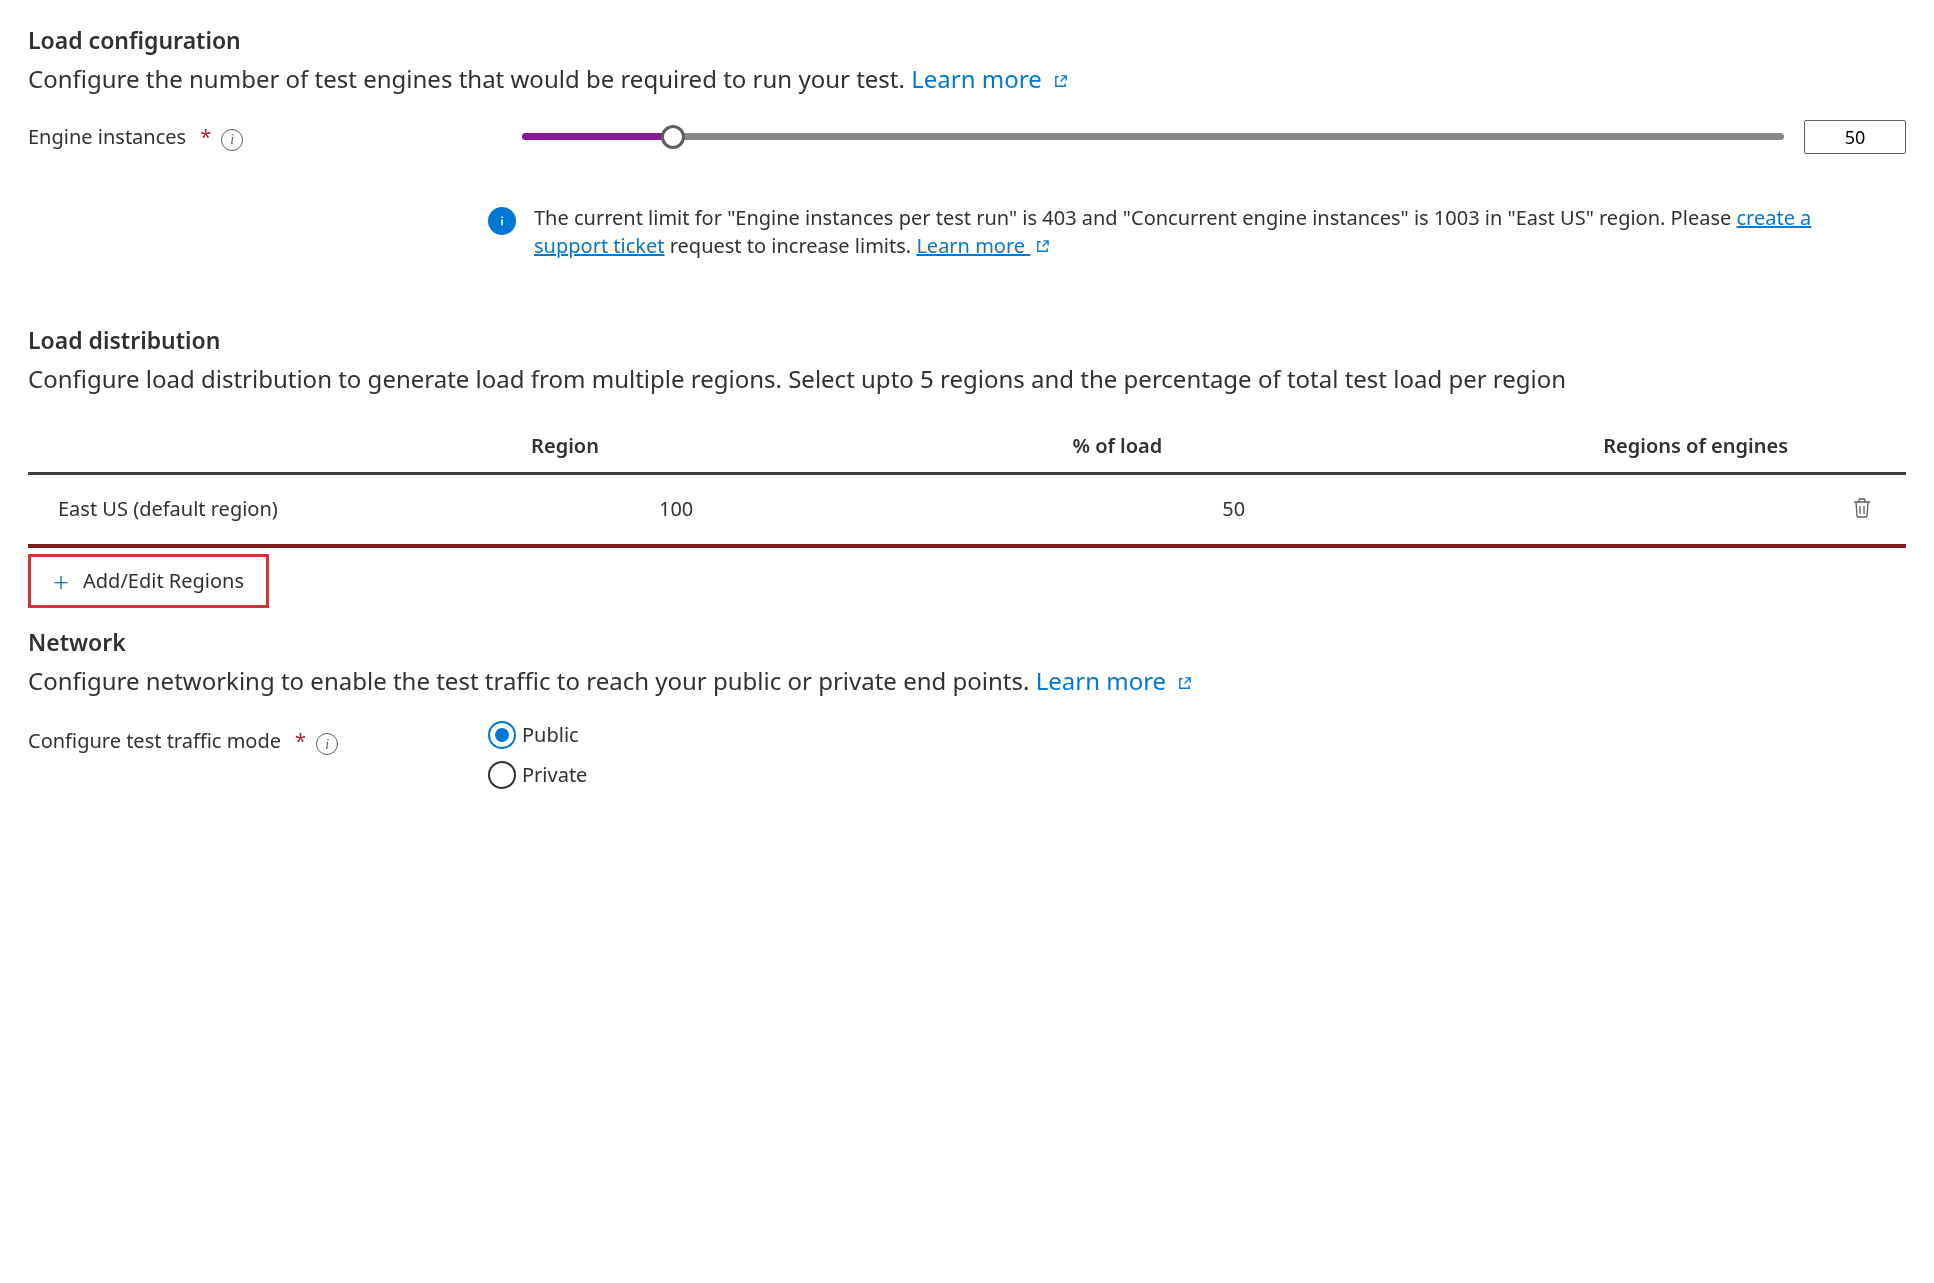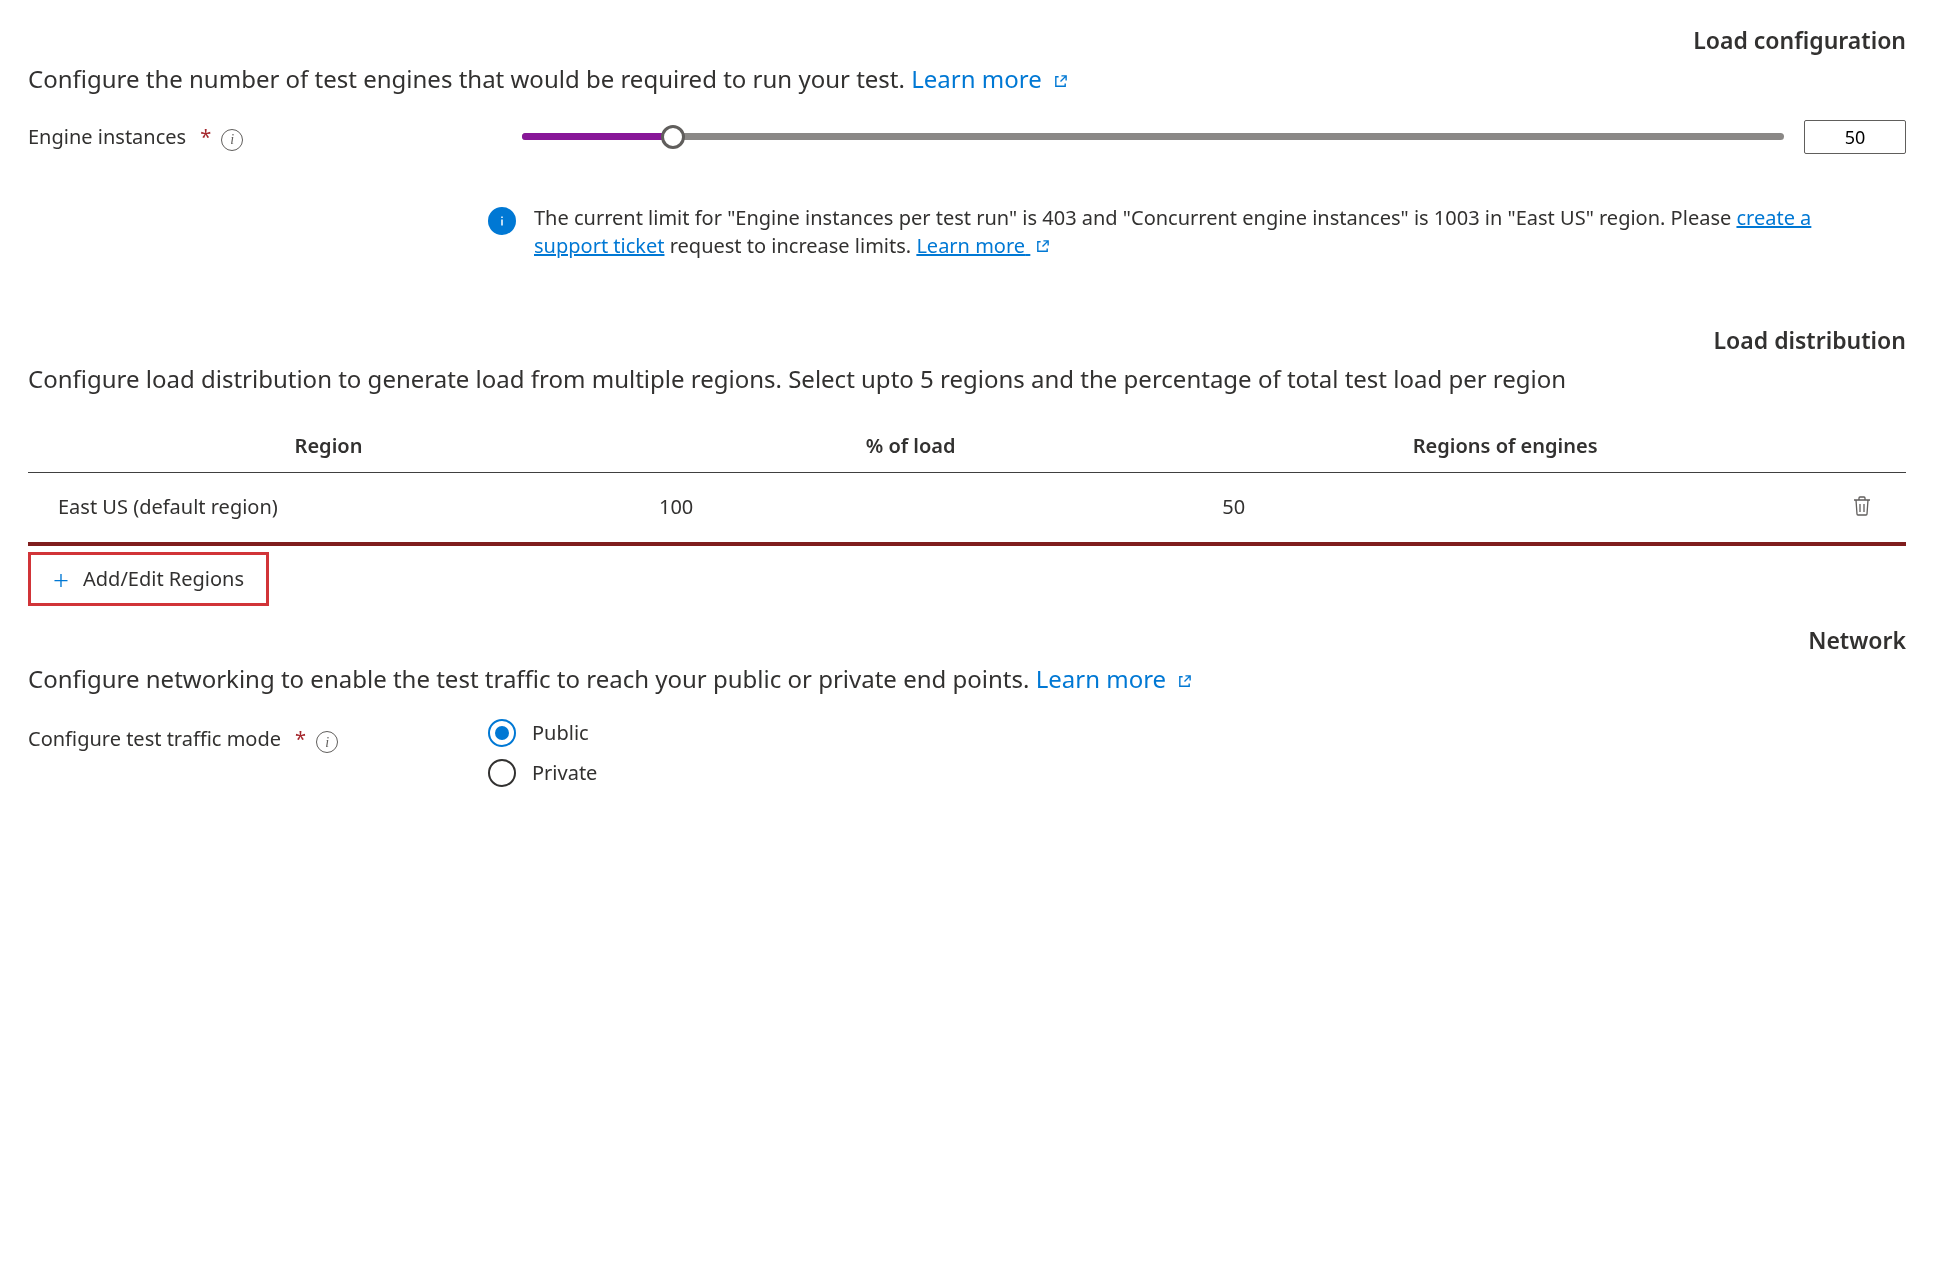--- a/index.html
+++ b/index.html
@@ -7,21 +7,20 @@
       font-family: "Segoe UI", -apple-system, system-ui, sans-serif;
       font-size: 20px;
       color: #323130;
       padding: 24px 28px;
       line-height: 1.4;
     }
     .section-title {
       font-weight: 600;
       font-size: 23px;
       margin-bottom: 6px;
-      text-align: right;
     }
     .section-desc {
       font-size: 24px;
       color: #323130;
       margin-bottom: 24px;
     }
     a.link { color: #0078d4; text-decoration: none; }
     a.underline { color: #0078d4; text-decoration: underline; }
     .asterisk { color: #a4262c; margin-left: 4px; }
     .field-row {
@@ -65,39 +64,39 @@
       border-radius: 50%; align-items: center; justify-content: center;
       font-style: italic; font-family: serif; font-size: 14px; color: #605e5c;
       cursor: help;
     }
     .ext-icon svg { width: 15px; height: 15px; stroke: currentColor; fill: none; stroke-width: 1.5; vertical-align: -1px; margin-left: 5px; }
     .section-block { margin-top: 64px; }
     table.regions {
       width: 100%; border-collapse: collapse; margin-top: 10px;
     }
     table.regions th {
-      text-align: center; font-weight: 600; font-size: 20px;
-      padding: 12px 30px; border-bottom: 1px solid #404040;
+      text-align: right; font-weight: 600; font-size: 20px;
+      padding: 12px 30px; border-bottom: 3px solid #404040;
     }
     table.regions td {
       padding: 18px 30px; border-bottom: 4px solid #7f1d1d; font-size: 20px;
     }
     .trash-btn {
       background: none; border: none; cursor: pointer; padding: 4px;
       color: #605e5c;
     }
     .trash-btn svg { width: 20px; height: 22px; stroke: currentColor; fill: none; stroke-width: 1.3; }
     .add-regions-btn {
       display: inline-flex; align-items: center; gap: 14px;
       border: 3px solid #d13438; padding: 10px 22px; margin-top: 6px;
       background: none; font-family: inherit; font-size: 20px; cursor: pointer;
       color: #323130;
     }
     .plus-icon { color: #0078d4; font-size: 28px; font-weight: 300; line-height: 1; }
-    .radio-row { display: flex; align-items: center; gap: 16px; margin-bottom: 12px; }
+    .radio-row { display: flex; align-items: center; gap: 6px; margin-bottom: 12px; }
     .radio-outer {
       width: 28px; height: 28px; border-radius: 50%;
       display: flex; align-items: center; justify-content: center; cursor: pointer;
     }
     .radio-selected .radio-outer { border: 2px solid #0078d4; }
     .radio-selected .radio-dot { width: 14px; height: 14px; background: #0078d4; border-radius: 50%; }
     .radio-unselected .radio-outer { border: 2px solid #323130; }
     .net-section { margin-top: 18px; }
     .net-row { display: flex; align-items: flex-start; gap: 0; margin-top: 24px; }
     .net-row .field-label-col { padding-top: 6px; }

